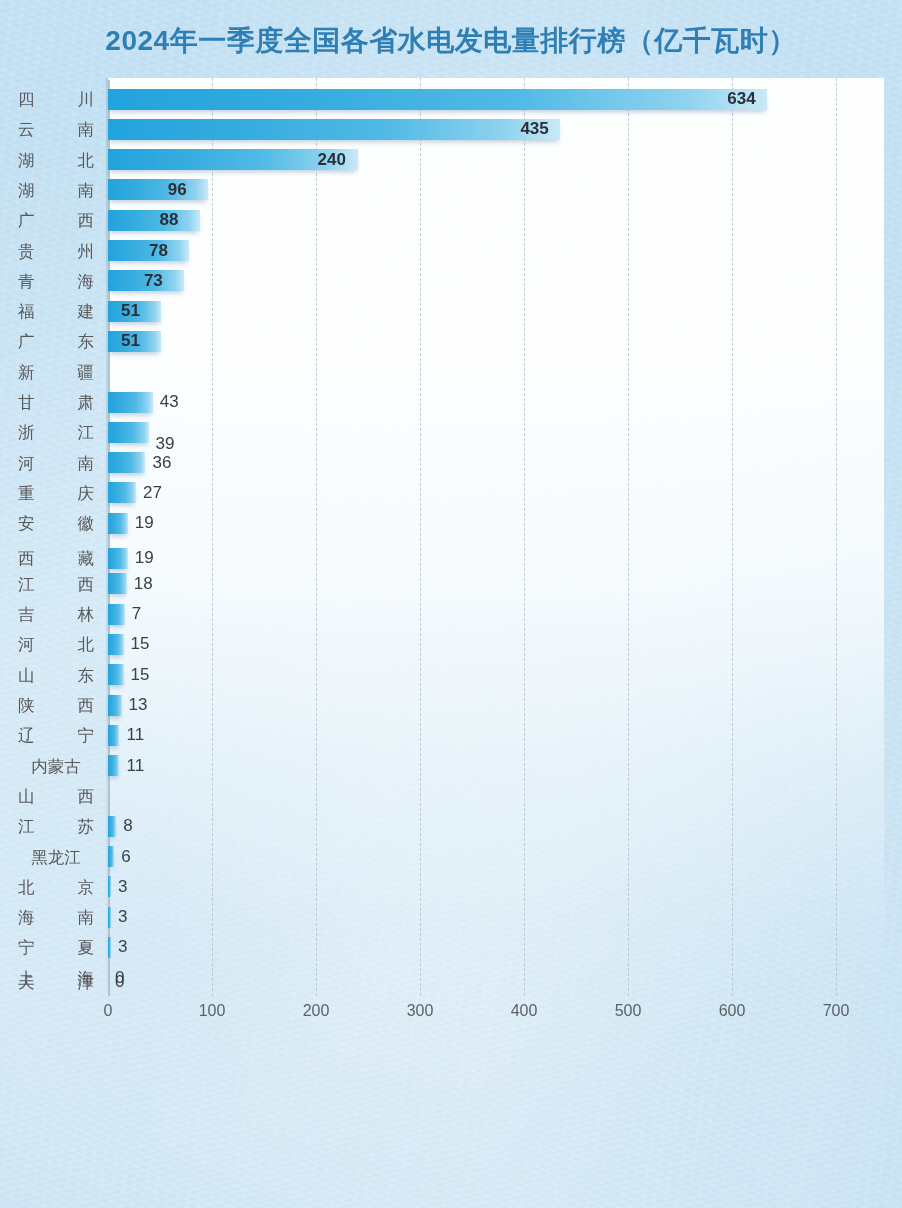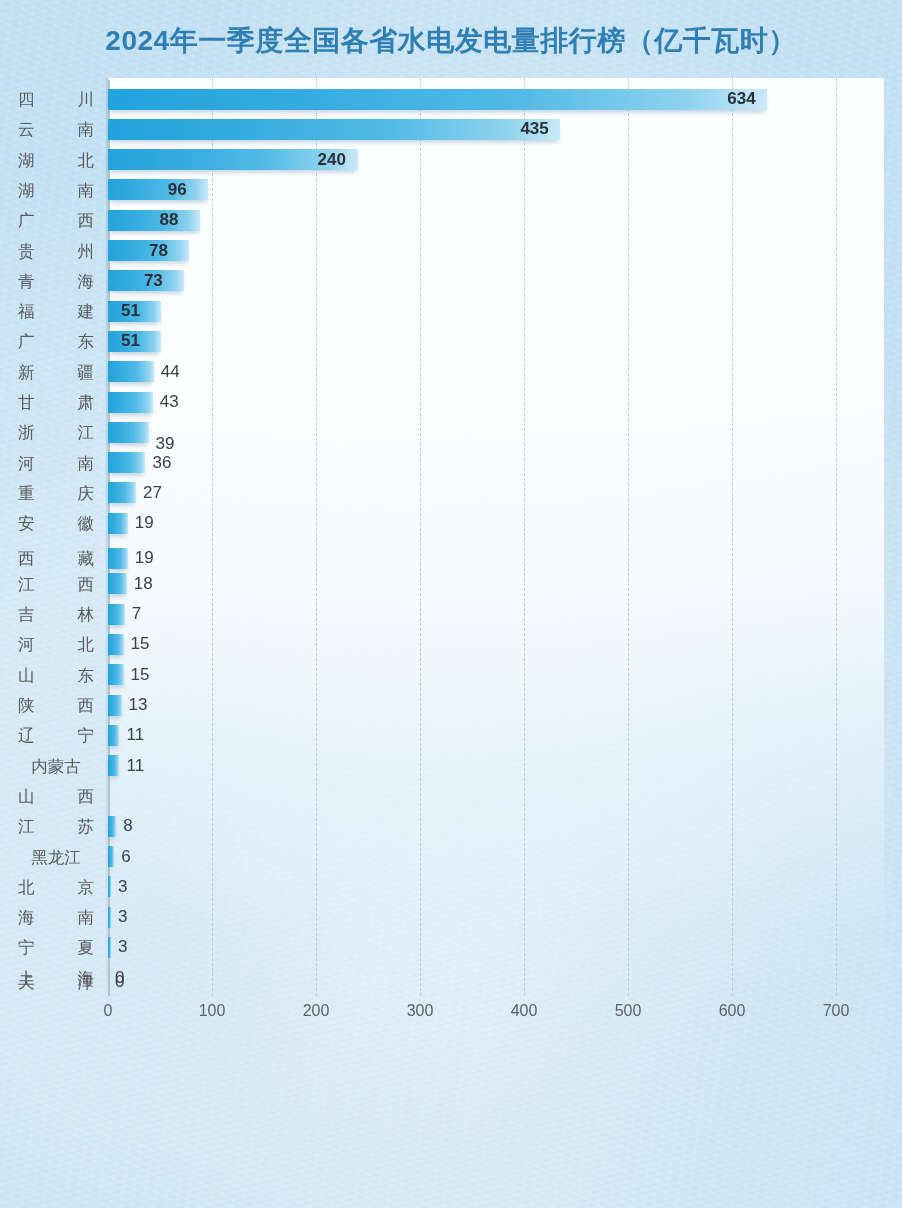--- a/index.html
+++ b/index.html
@@ -192,24 +192,20 @@
         </div>
         <div class="row" style="top: 248.4px;">
           <div class="label">广东</div>
           <div class="barwrap" style="width: 776px;">
             <div class="bar" style="width: 53.04px;"></div>
             <div class="val" style="left: 13.04px;">51</div>
           </div>
         </div>
         <div class="row" style="top: 278.7px;">
           <div class="label">新疆</div>
-          <div class="barwrap" style="width: 776px;">
-            <div class="bar" style="width: 45.76px;"></div>
-            <div class="val out" style="left: 52.76px;">44</div>
-          </div>
         </div>
         <div class="row" style="top: 309px;">
           <div class="label">甘肃</div>
           <div class="barwrap" style="width: 776px;">
             <div class="bar" style="width: 44.72px;"></div>
             <div class="val out" style="left: 51.72px;">43</div>
           </div>
         </div>
         <div class="row" style="top: 339.3px;">
           <div class="label">浙江</div>

